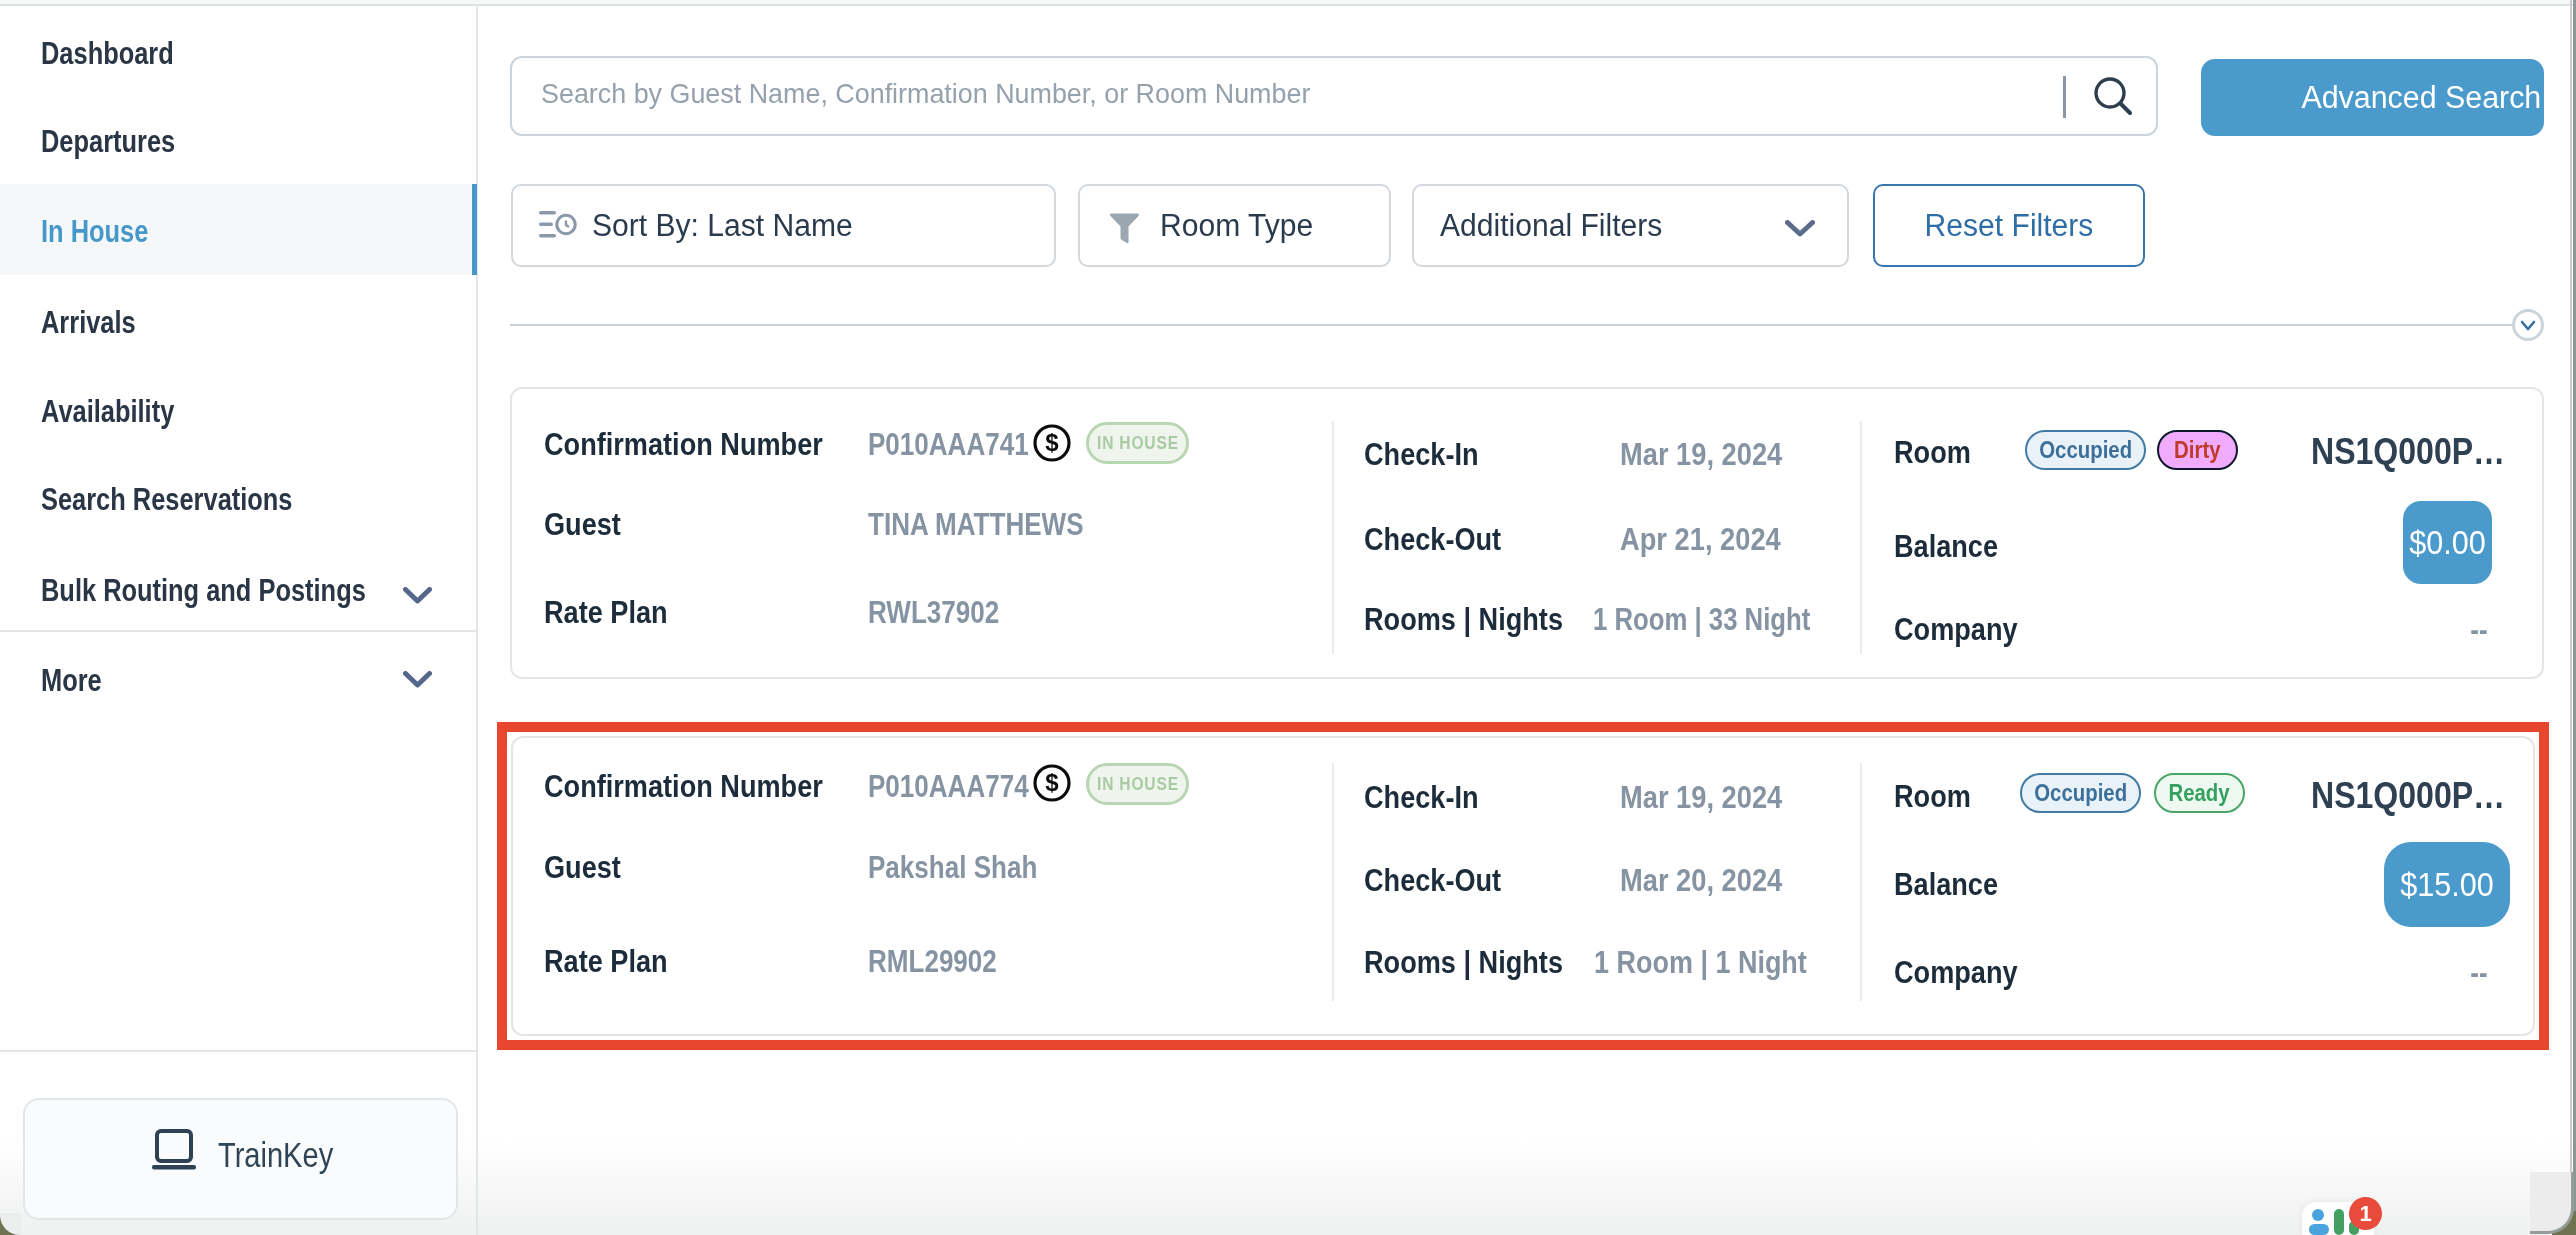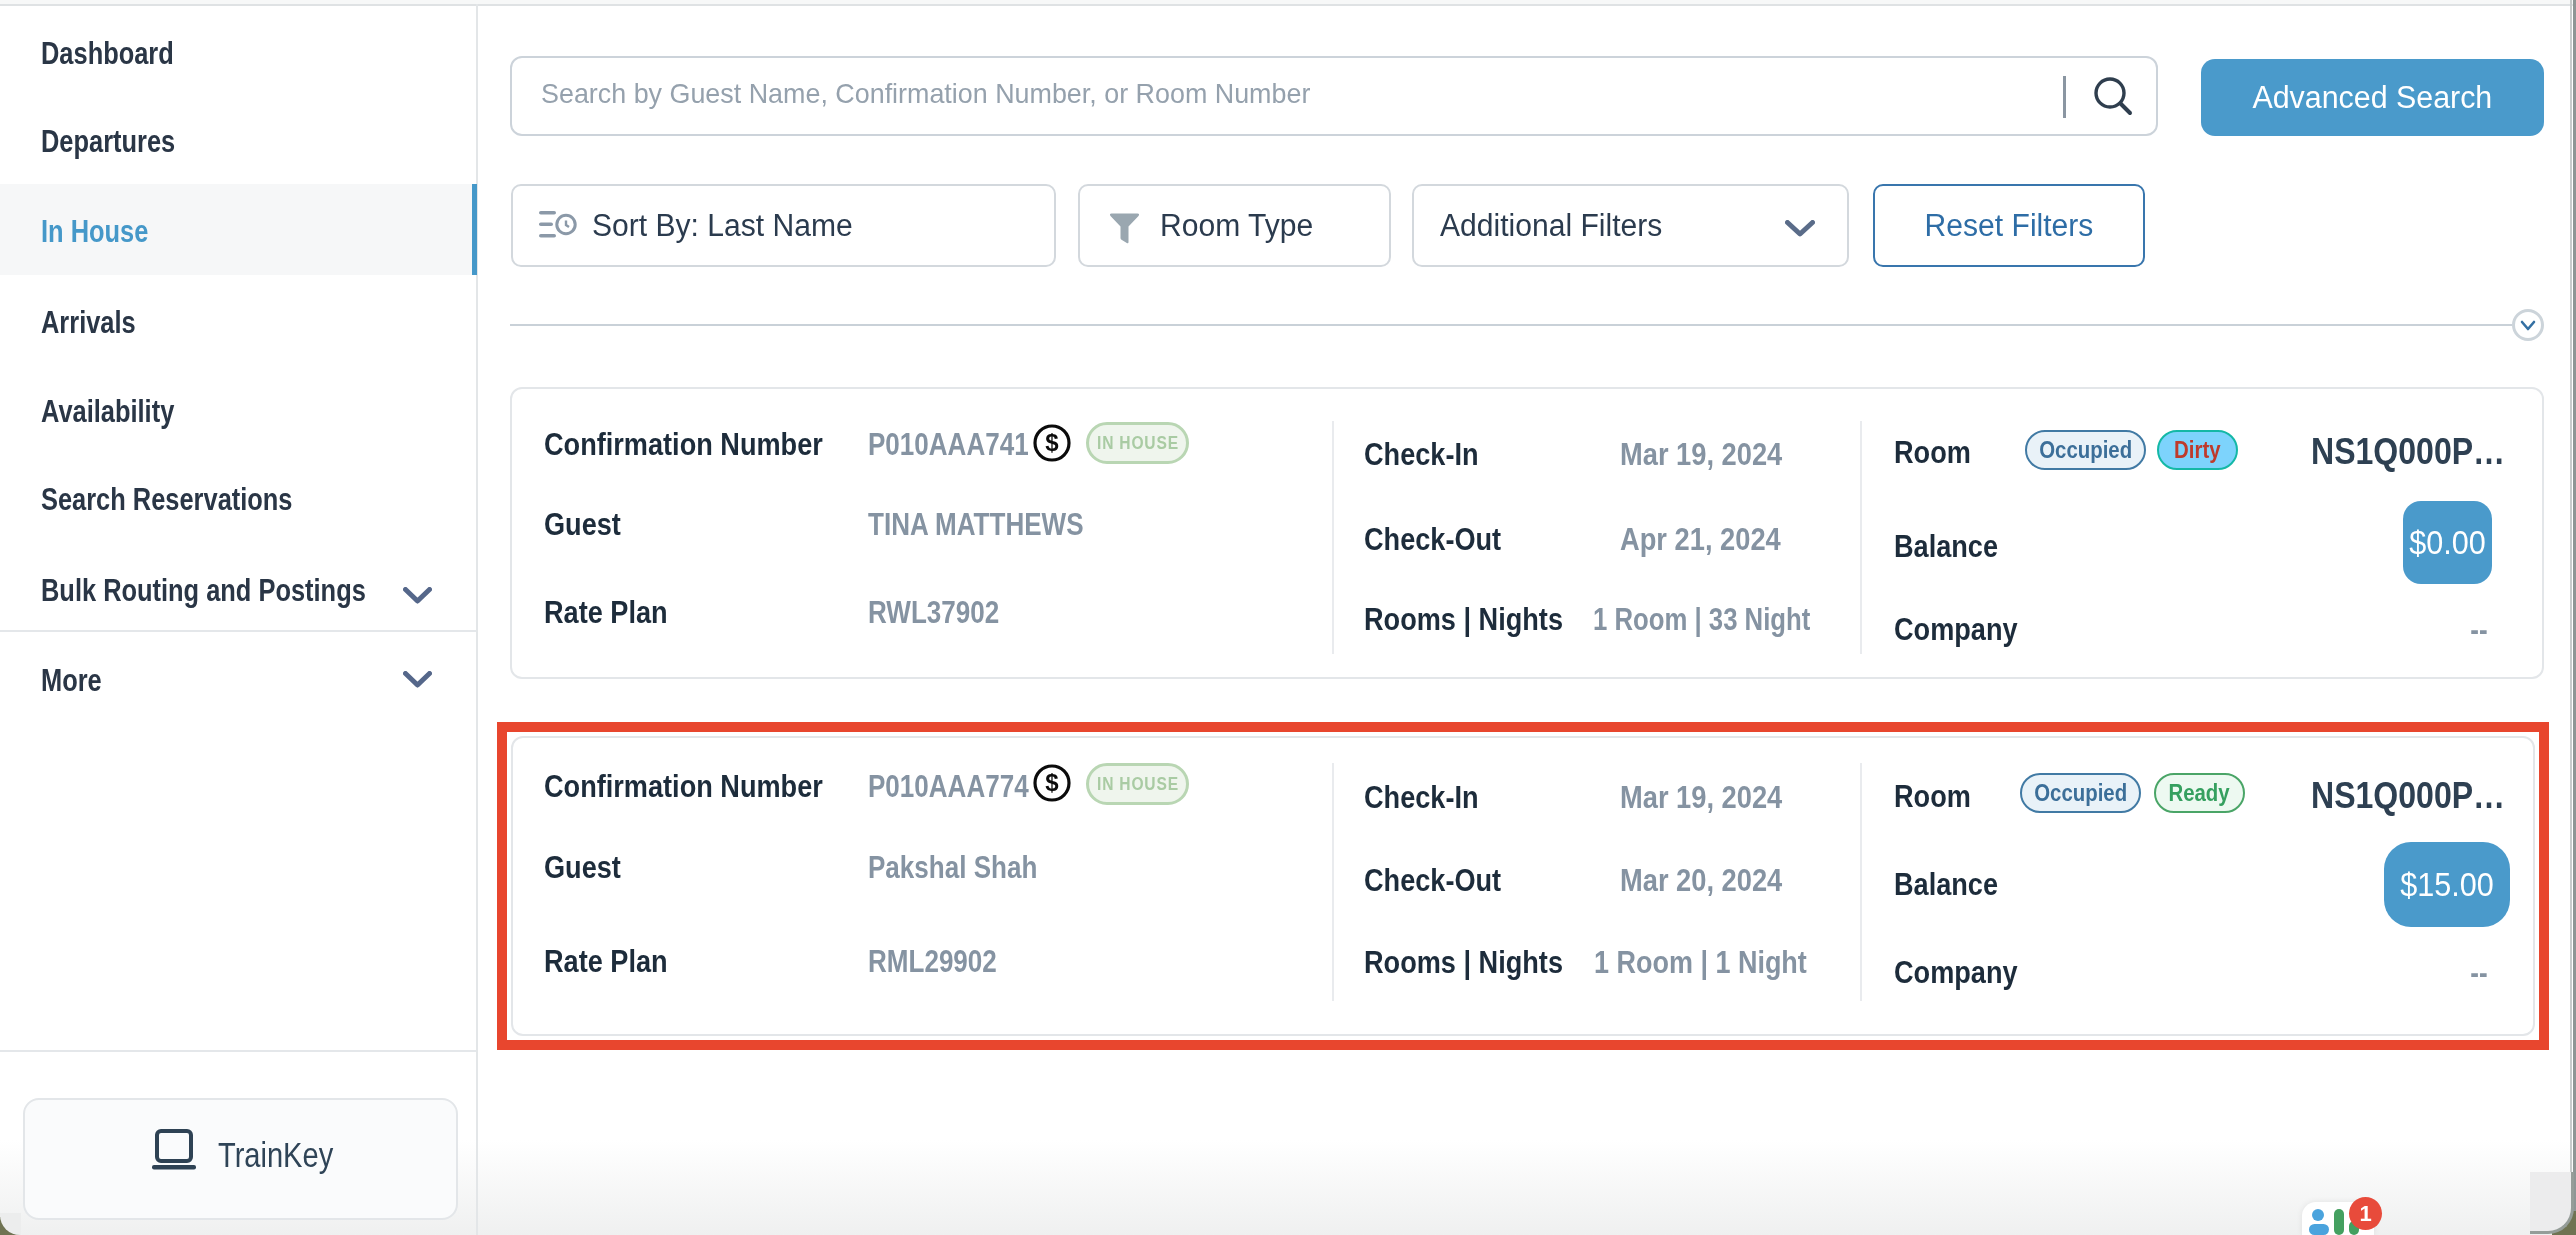--- a/index.html
+++ b/index.html
@@ -53,21 +53,21 @@
 <div class="abs" style="left:218px;top:1155px;transform:translateY(-50%) scaleX(0.83);transform-origin:left center;font-size:35px;font-weight:400;color:#2f4457;">TrainKey</div>
 
 <div class="abs" style="left:510px;top:56px;width:1648px;height:80px;border:2px solid #ccd3da;border-radius:12px;background:#fff;"></div>
 <div class="abs" style="left:541px;top:94px;transform:translateY(-50%) scaleX(0.96);transform-origin:left center;font-size:28px;color:#95a1ad;white-space:nowrap;">Search by Guest Name, Confirmation Number, or Room Number</div>
 <div class="abs" style="left:2063px;top:76px;width:3px;height:42px;background:#8a96a2;"></div>
 <svg class="abs" style="left:2089px;top:72px;width:48px;height:48px;" viewBox="0 0 48 48">
   <circle cx="21" cy="21" r="14" fill="none" stroke="#2f3e4e" stroke-width="3.4"></circle>
   <line x1="31.5" y1="31.5" x2="41" y2="41" stroke="#2f3e4e" stroke-width="4" stroke-linecap="round"></line>
 </svg>
 
-<div class="bluebtn" style="left:2201px;top:59px;width:343px;height:77px;font-size:31px;">
+<div class="bluebtn" style="left:2201px;top:59px;width:343px;height:77px;font-size:31px;justify-content:flex-end;">
     <span style="display:inline-block;transform:scaleX(0.98);">Advanced Search</span>
   </div>
 
 <div class="abs" style="left:511px;top:184px;width:545px;height:83px;border:2px solid #d3d8dd;border-radius:10px;"></div>
 <svg class="abs" style="left:539px;top:210px;width:38px;height:30px;" viewBox="0 0 38 30">
   <rect x="0" y="1" width="17" height="3.6" rx="1.8" fill="#8b99a8"></rect>
   <rect x="0" y="12.5" width="14" height="3.6" rx="1.8" fill="#8b99a8"></rect>
   <rect x="0" y="24" width="17" height="3.6" rx="1.8" fill="#8b99a8"></rect>
   <circle cx="27" cy="14.5" r="9.2" fill="none" stroke="#8b99a8" stroke-width="3"></circle>
   <polyline points="27,10.5 27,15 30,17" fill="none" stroke="#8b99a8" stroke-width="2.4"></polyline>
@@ -115,21 +115,21 @@
 <div class="val" style="left:1620px;top:455px;transform:translateY(-50%) scaleX(0.88);">Mar 19, 2024</div>
 <div class="lbl" style="left:1364px;top:540px;">Check-Out</div>
 <div class="val" style="left:1620px;top:540px;transform:translateY(-50%) scaleX(0.88);">Apr 21, 2024</div>
 <div class="lbl" style="left:1364px;top:620px;">Rooms | Nights</div>
 <div class="val" style="left:1593px;top:620px;transform:translateY(-50%) scaleX(0.83);">1 Room | 33 Night</div>
 <div class="vdiv" style="left:1860px;top:421px;height:233px;"></div>
 <div class="lbl" style="left:1894px;top:453px;">Room</div>
 <div class="pill" style="left:2025px;top:450px;width:121px;height:40px;border:2px solid #417aa4;background:#e9f2f8;color:#3c6f99;font-size:24px;">
     <span>Occupied</span>
   </div>
-<div class="pill" style="left:2157px;top:450px;width:81px;height:40px;border:2px solid #14b8a6;background:#7dd3fc;color:#bf3a2b;font-size:24px;">
+<div class="pill" style="left:2157px;top:450px;width:81px;height:40px;border:2px solid #0f172a;background:#f0abfc;color:#bf3a2b;font-size:24px;">
     <span>Dirty</span>
   </div>
 <div class="abs" style="right:71px;top:452px;transform:translateY(-50%) scaleX(0.89);transform-origin:right center;font-size:36px;font-weight:700;color:#2e4052;white-space:nowrap;">NS1Q000P…</div>
 <div class="lbl" style="left:1894px;top:547px;">Balance</div>
 <div class="bluebtn" style="left:2403px;top:501px;width:89px;height:83px;border-radius:18px;font-size:34px;">
     <span style="display:inline-block;transform:scaleX(0.9);">$0.00</span>
   </div>
 <div class="lbl" style="left:1894px;top:630px;">Company</div>
 <div class="valr" style="right:88px;top:630px;">--</div>
 

